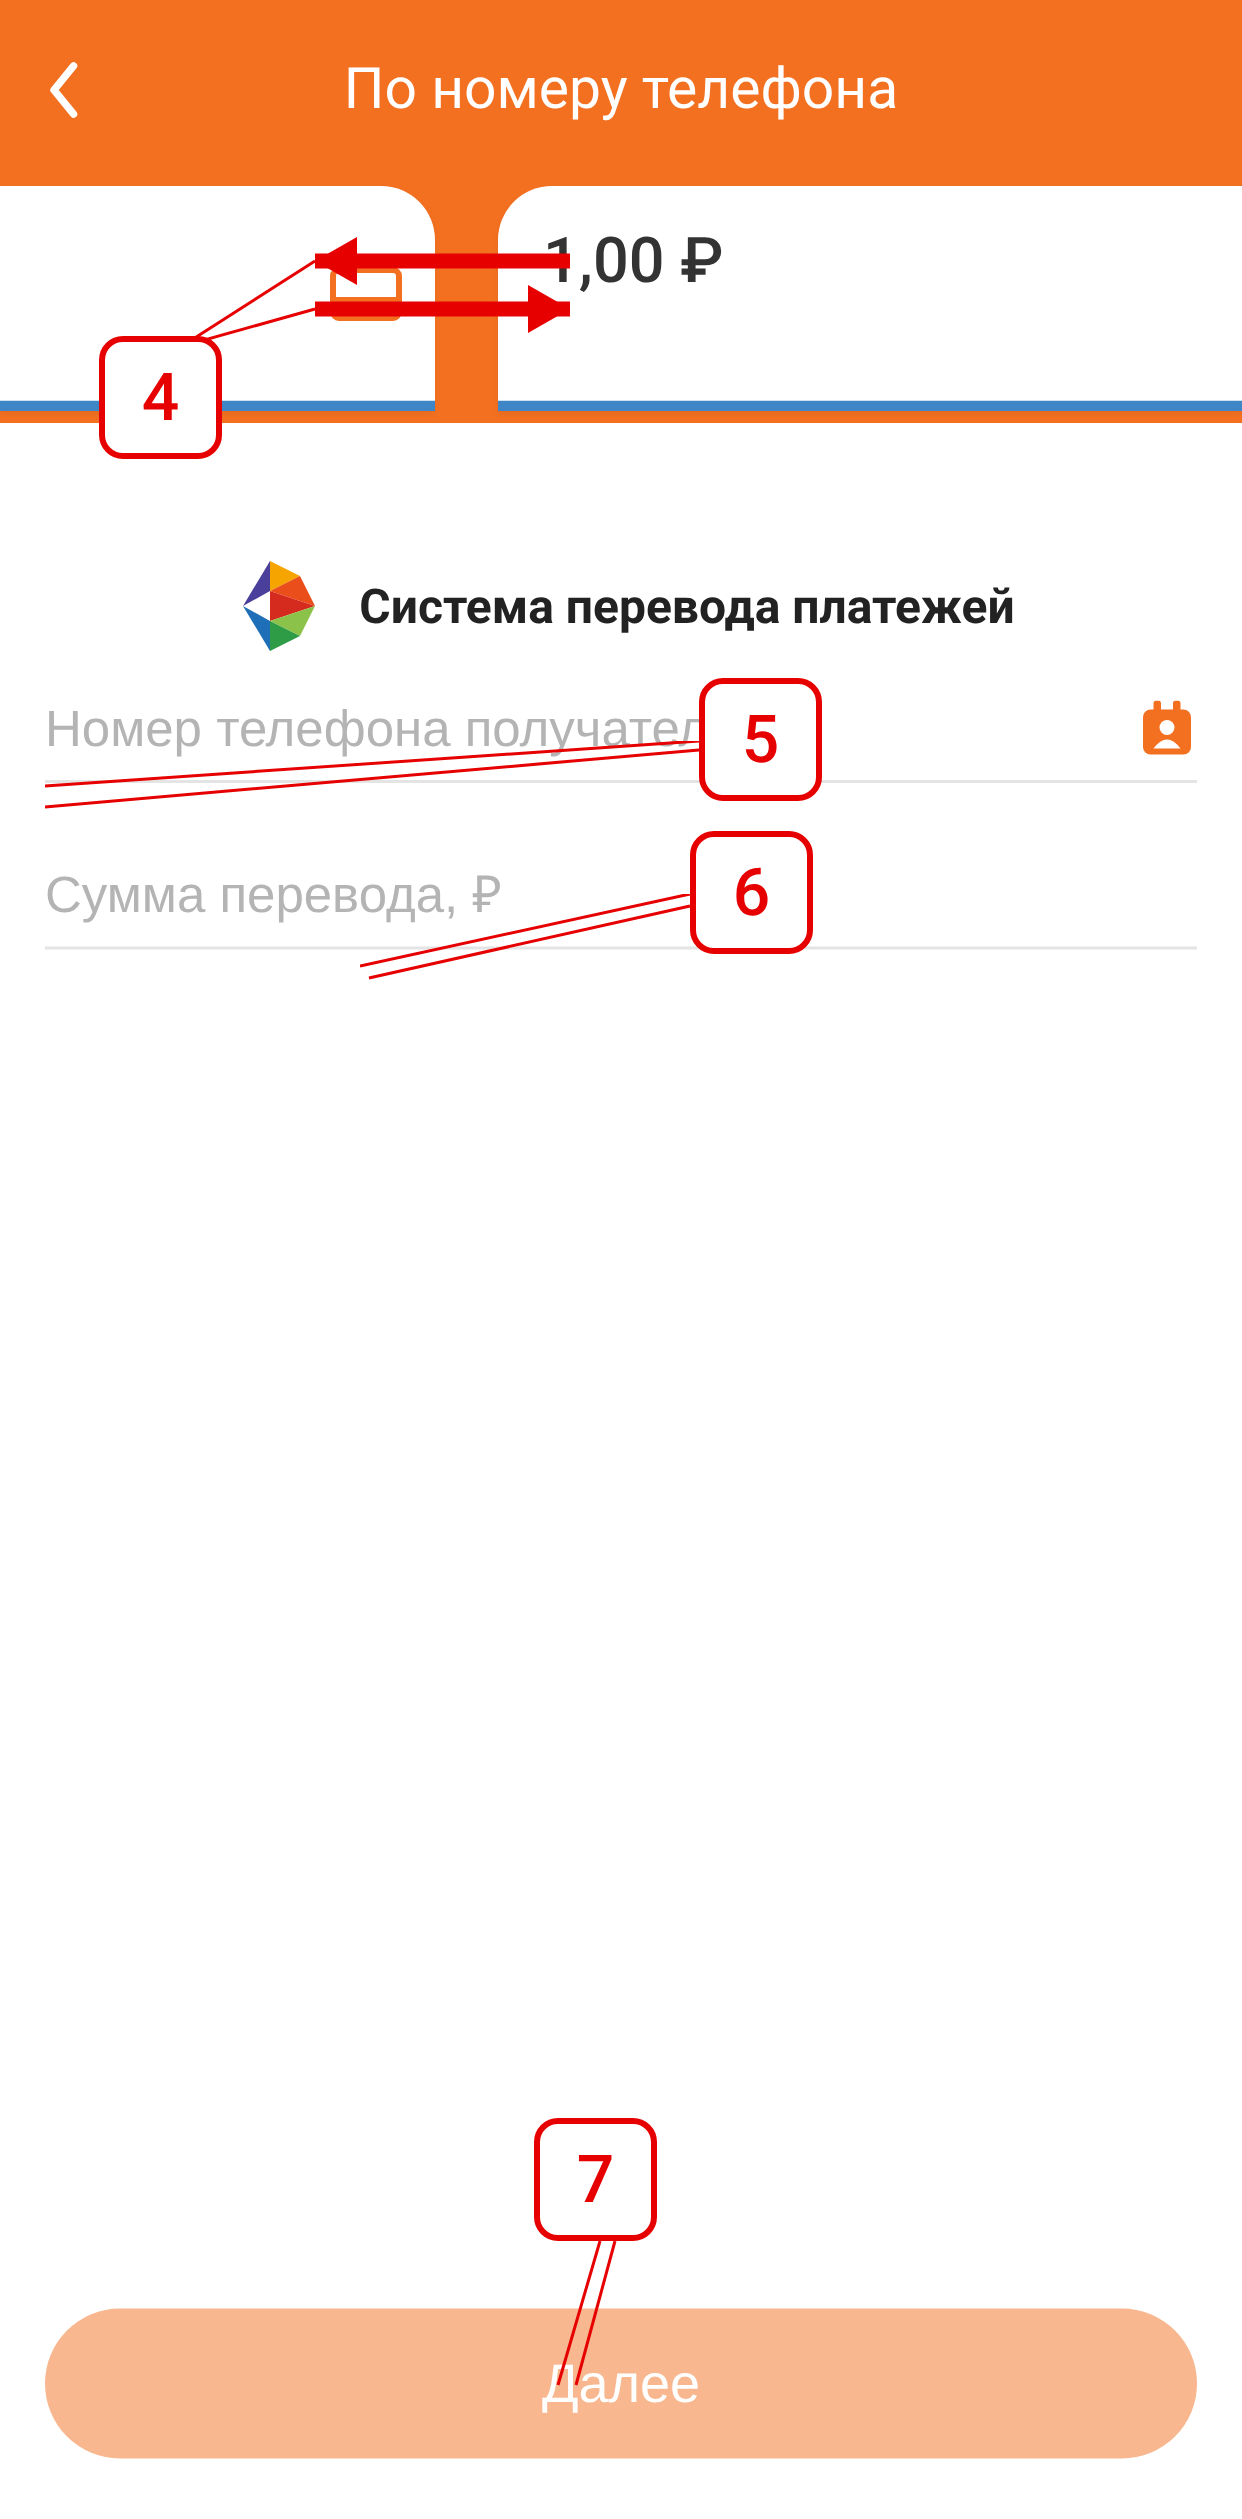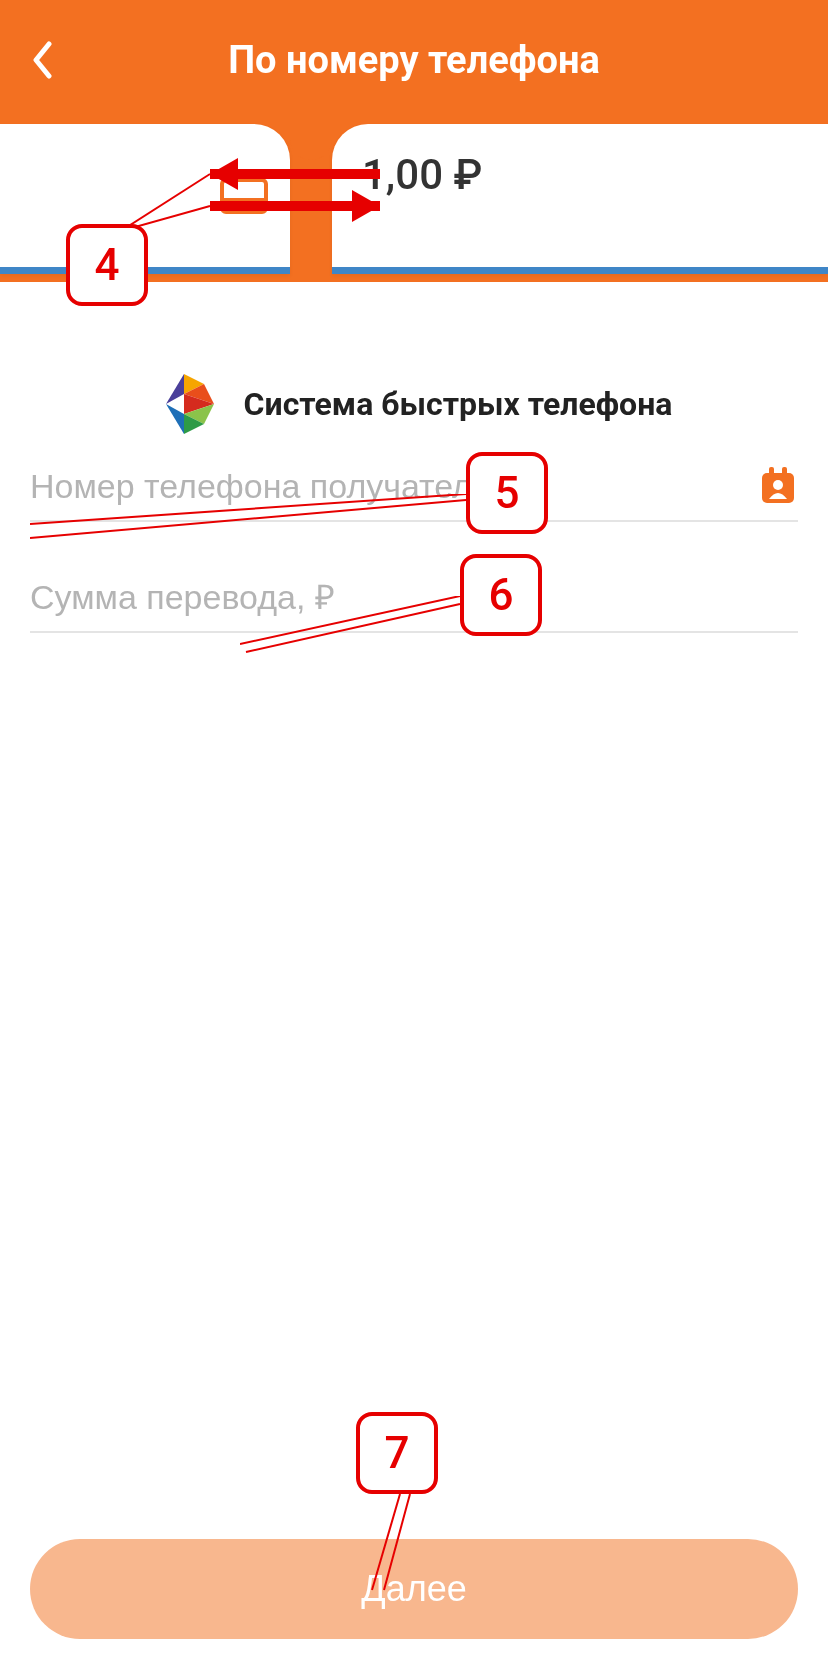--- a/index.html
+++ b/index.html
@@ -28,21 +28,21 @@
     transform: translateY(-50%);
     width: 44px; height: 44px;
     display: flex; align-items: center; justify-content: center;
     cursor: pointer;
   }
   .header-title {
     width: 100%;
     text-align: center;
     color: #fff;
     font-size: 38px;
-    font-weight: 700;
+    font-weight: 400;
   }
 
   
   .card-area {
     position: relative;
     height: 162px;
     background: #f37021;
   }
   .card-area-inner {
     position: absolute;
@@ -205,21 +205,21 @@
 <div class="sbp-row">
   <svg width="62" height="72" viewBox="0 0 62 72">
     <polygon points="10,36 28,6 28,26" fill="#4a3f9a"></polygon>
     <polygon points="28,6 48,16 28,26" fill="#f6a500"></polygon>
     <polygon points="48,16 58,36 28,26" fill="#e94e1b"></polygon>
     <polygon points="28,26 58,36 28,46" fill="#d52b1e"></polygon>
     <polygon points="28,46 58,36 48,56" fill="#8bc34a"></polygon>
     <polygon points="28,46 48,56 28,66" fill="#2e9b47"></polygon>
     <polygon points="10,36 28,46 28,66" fill="#1e6fb7"></polygon>
   </svg>
-  <div class="sbp-label">Система быстрых телефона</div>
+  <div class="sbp-label">Система перевода платежей</div>
 </div>
 
 <div class="field">
   <input type="text" placeholder="Номер телефона получателя" style="">
   <div class="contacts-btn">
     <svg width="34" height="38" viewBox="0 0 34 38">
       <rect x="1" y="6" width="32" height="30" rx="5" fill="#f37021"></rect>
       <rect x="8" y="0" width="5" height="10" rx="2" fill="#f37021"></rect>
       <rect x="21" y="0" width="5" height="10" rx="2" fill="#f37021"></rect>
       <circle cx="17" cy="18" r="5" fill="#fff"></circle>

